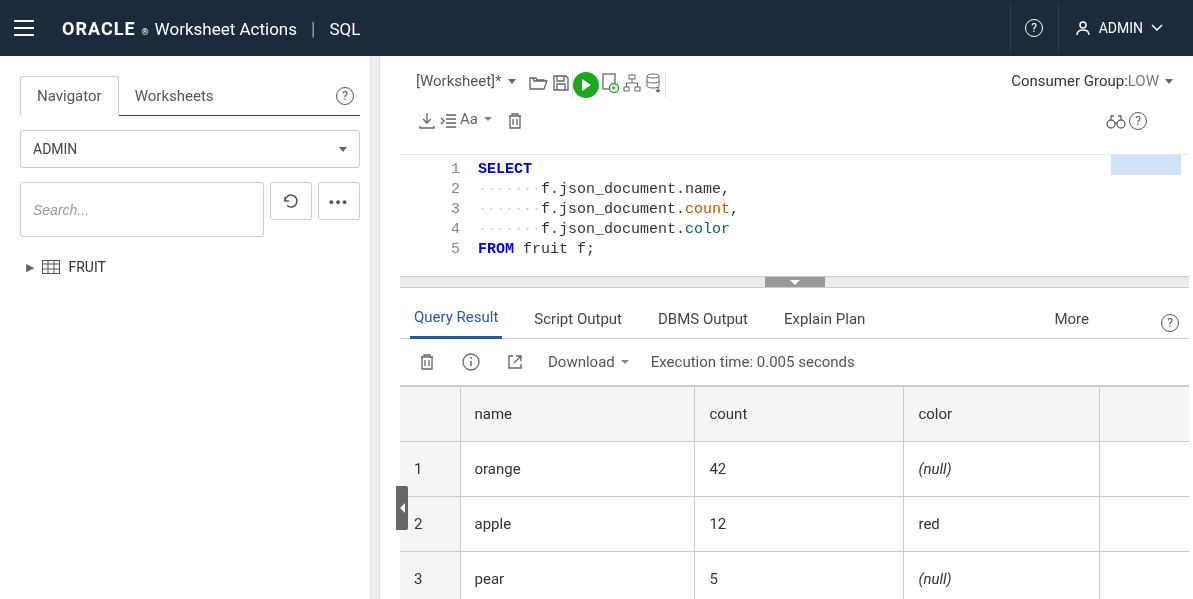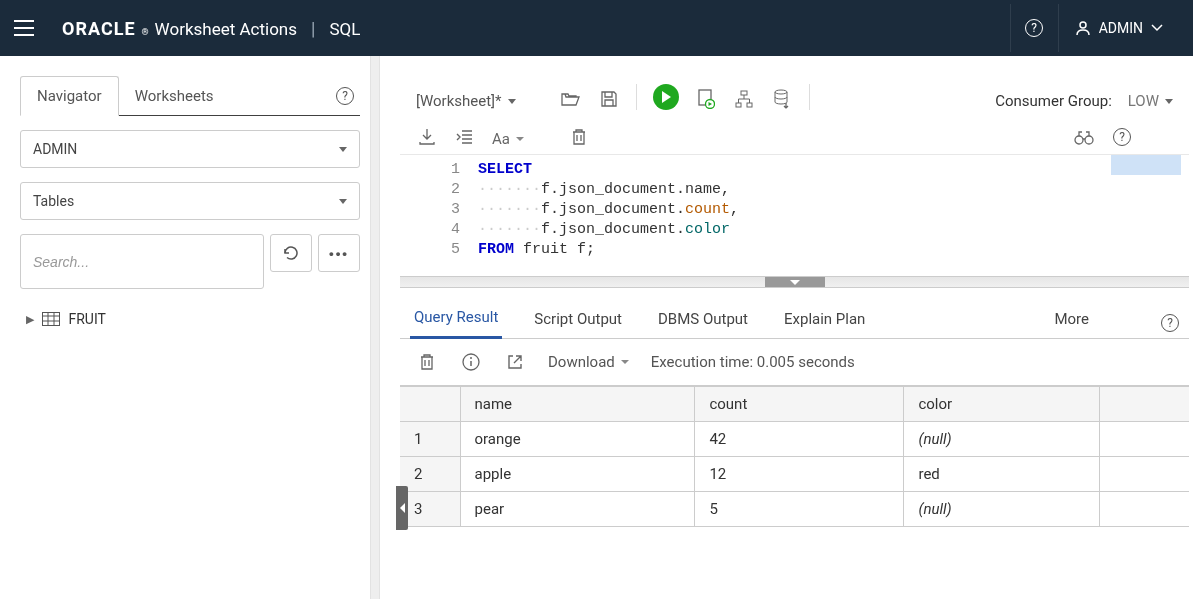--- a/index.html
+++ b/index.html
@@ -28,21 +28,21 @@
 .search-row { display: flex; gap: 6px; margin-top: 14px; }
 .search-input { flex: 1; height: 55px; border: 1px solid #ccc; border-radius: 3px; padding: 0 12px; font-size: 14px; }
 .search-input::placeholder { color: #999; font-style: italic; }
 .icon-btn { width: 42px; height: 38px; border: 1px solid #ccc; border-radius: 3px; background: #fff; display: flex; align-items: center; justify-content: center; cursor: pointer; color: #555; }
 .tree { margin-top: 18px; }
 .tree-item { display: flex; align-items: center; gap: 8px; padding: 4px 6px; cursor: pointer; }
 .tree-arrow { color: #666; font-size: 11px; }
 .vsplit { width: 10px; background: #eee; border-left: 1px solid #e2e2e2; border-right: 1px solid #e2e2e2; cursor: col-resize; position: relative; }
 .right-panel { flex: 1; display: flex; flex-direction: column; padding-top: 10px; position: relative; margin-left: 16px; }
 .toolbar { padding: 6px 20px 0 20px; }
-.toolbar-row { display: flex; align-items: flex-end; gap: 16px; height: 38px; }
+.toolbar-row { display: flex; align-items: flex-start; height: 38px; }
 .tb-label { color: #555; font-size: 15px; display: flex; align-items: center; gap: 6px; cursor: pointer; }
 .tb-icon { color: #666; cursor: pointer; display: flex; align-items: center; justify-content: center; width: 22px; height: 22px; }
 .tb-sep { width: 1px; height: 26px; background: #ddd; }
 .run-btn { width: 26px; height: 26px; background: #1fa81f; border-radius: 50%; display: flex; align-items: center; justify-content: center; cursor: pointer; }
 .run-btn::after { content: ''; border-left: 9px solid #fff; border-top: 6px solid transparent; border-bottom: 6px solid transparent; margin-left: 2px; }
 .spacer { flex: 1; }
 .consumer { color: #333; font-size: 15px; }
 .editor { margin: 6px 4px 0 4px; border-top: 1px solid #e8e8e8; display: flex; font-family: "Consolas", "Courier New", monospace; font-size: 15px; line-height: 20px; position: relative; height: 122px; }
 .gutter { width: 74px; text-align: right; padding: 5px 14px 0 0; color: #888; background: #fff; }
 .code { flex: 1; padding: 5px 0 0 4px; white-space: pre; color: #333; }
@@ -56,21 +56,21 @@
 .hsplit-handle::after { content: ''; border-top: 5px solid #fff; border-left: 5px solid transparent; border-right: 5px solid transparent; }
 .results { flex: 1; display: flex; flex-direction: column; padding: 0 4px; margin-top: 6px; }
 .result-tabs { display: flex; align-items: flex-end; gap: 28px; padding: 6px 10px 0 10px; border-bottom: 1px solid #ccc; }
 .result-tab { padding: 8px 4px 10px 4px; color: #444; cursor: pointer; font-size: 15px; }
 .result-tab.active { color: #2957a4; border-bottom: 3px solid #2957a4; margin-bottom: -1px; }
 .result-tab-right { margin-left: auto; }
 .result-toolbar { display: flex; align-items: center; gap: 22px; padding: 12px 16px; color: #555; font-size: 15px; }
 .exec-time { color: #555; }
 .grid { border-top: 1px solid #ccc; }
 .grid table { border-collapse: collapse; width: 100%; }
-.grid th, .grid td { border: 1px solid #ccc; padding: 8px 14px; text-align: left; font-size: 15px; color: #333; font-weight: 400; }
+.grid th, .grid td { border: 1px solid #ccc; padding: 18px 14px; text-align: left; font-size: 15px; color: #333; font-weight: 400; }
 .grid th { background: #f5f5f5; }
 .grid .rownum { background: #f5f5f5; width: 60px; border-left: none; }
 .grid .rowhead { background: #f5f5f5; width: 60px; border-left: none; }
 .null { font-style: italic; color: #777; }
 .caret-down { display: inline-block; border-top: 5px solid #666; border-left: 4px solid transparent; border-right: 4px solid transparent; }
 .caret-down-sm { display: inline-block; border-top: 4px solid #888; border-left: 4px solid transparent; border-right: 4px solid transparent; }
 svg { display: block; }
 .collapse-handle { position: absolute; left: 0; top: 430px; width: 12px; height: 44px; background: #666; border-radius: 0 2px 2px 0; display:flex; align-items:center; justify-content:center; cursor: pointer; }
 .collapse-handle::after { content: ''; border-right: 5px solid #fff; border-top: 5px solid transparent; border-bottom: 5px solid transparent; }
 </style>
@@ -112,26 +112,20 @@
     <div class="left-tabs">
       <div class="left-tab active">Navigator</div>
       <div class="left-tab">Worksheets</div>
       <div class="left-help">
           <span class="icon-q-dark">?</span>
         </div>
     </div>
     <div class="form-row">
       <div class="select-box">
         <span>ADMIN</span>
-        <span class="caret-down"></span>
-      </div>
-    </div>
-    <div class="form-row">
-      <div class="select-box">
-        <span>Tables</span>
         <span class="caret-down"></span>
       </div>
     </div>
     <div class="search-row">
       <input class="search-input" placeholder="Search..." style="">
       <button class="icon-btn">
         <svg width="16" height="16" viewBox="0 0 16 16">
             <path d="M2 8 A6 6 0 1 1 4 12.5" fill="none" stroke="#555" stroke-width="1.5"></path>
             <path d="M2 4 L2 8 L6 8" fill="none" stroke="#555" stroke-width="1.5"></path>
           </svg>

